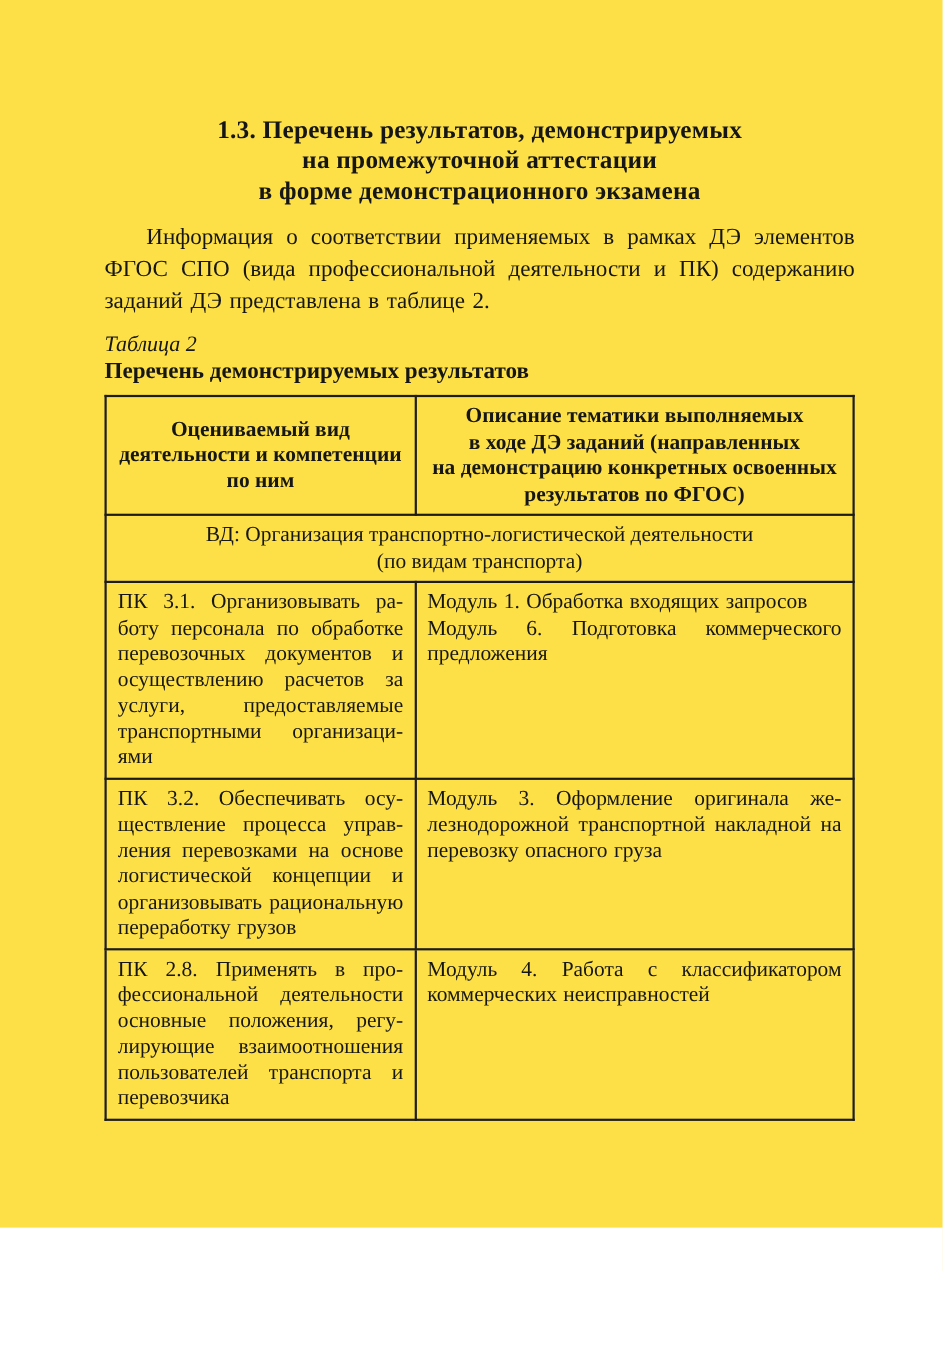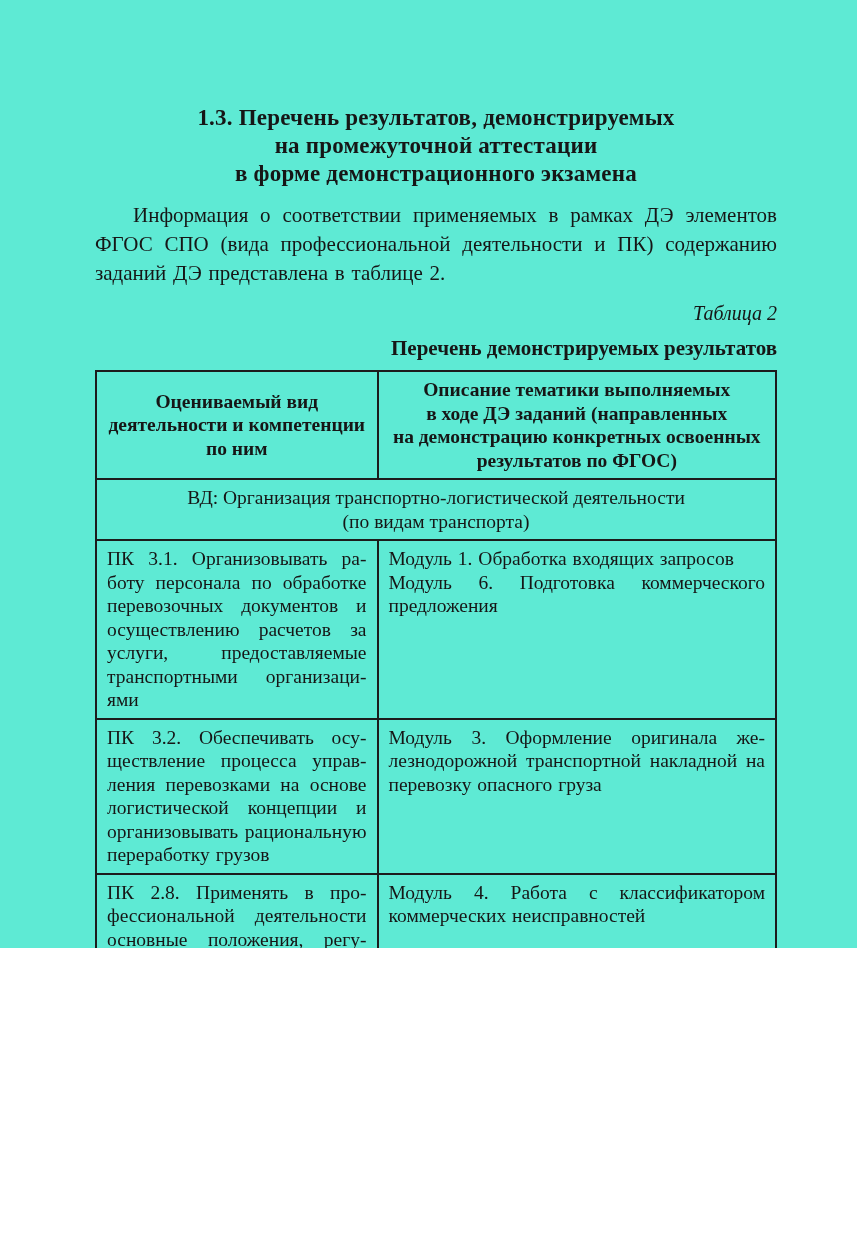--- a/index.html
+++ b/index.html
@@ -4,22 +4,22 @@
 <style>
   * { box-sizing: border-box; }
   html, body { margin: 0; padding: 0; background: #ffffff; }
   body {
     width: 857px; height: 1241px;
     font-family: "Liberation Serif", "DejaVu Serif", serif;
     color: #161616;
   }
   .page {
     position: relative;
-    width: 857px; height: 948px;
-    background: #5eead4;
+    width: 857px; height: 1116px;
+    background: #fde047;
     overflow: hidden;
   }
   .content {
     position: absolute;
     left: 95px; top: 0;
     width: 682px;
   }
   .heading {
     margin: 104px 0 0 0;
     font-size: 23px;
@@ -33,27 +33,26 @@
     font-size: 21px;
     line-height: 29px;
     text-align: justify;
     text-indent: 38px;
     word-spacing: 1.5px;
   }
   .table-label {
     margin-top: 9px;
     font-size: 20px;
     font-style: italic;
-    text-align: right;
+    text-align: left;
   }
   .table-title {
-    margin-top: 11px;
     font-size: 21px;
     font-weight: bold;
-    text-align: right;
+    text-align: left;
   }
   table.results-table {
     margin-top: 9px;
     width: 682px;
     border-collapse: collapse;
     table-layout: fixed;
   }
   table.results-table td {
     border: 2px solid #1c1c1c;
     font-size: 19.5px;

